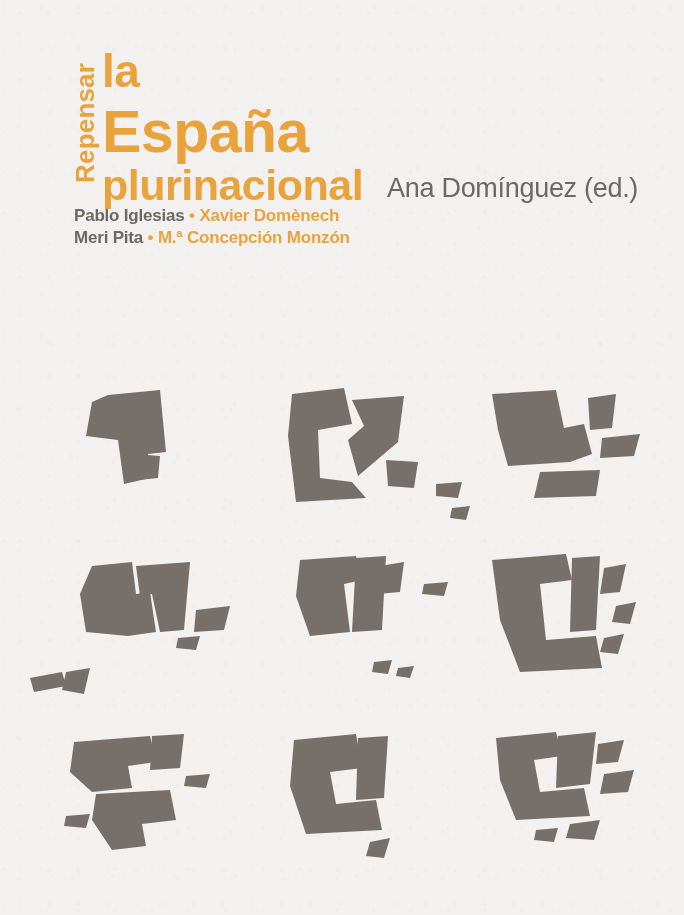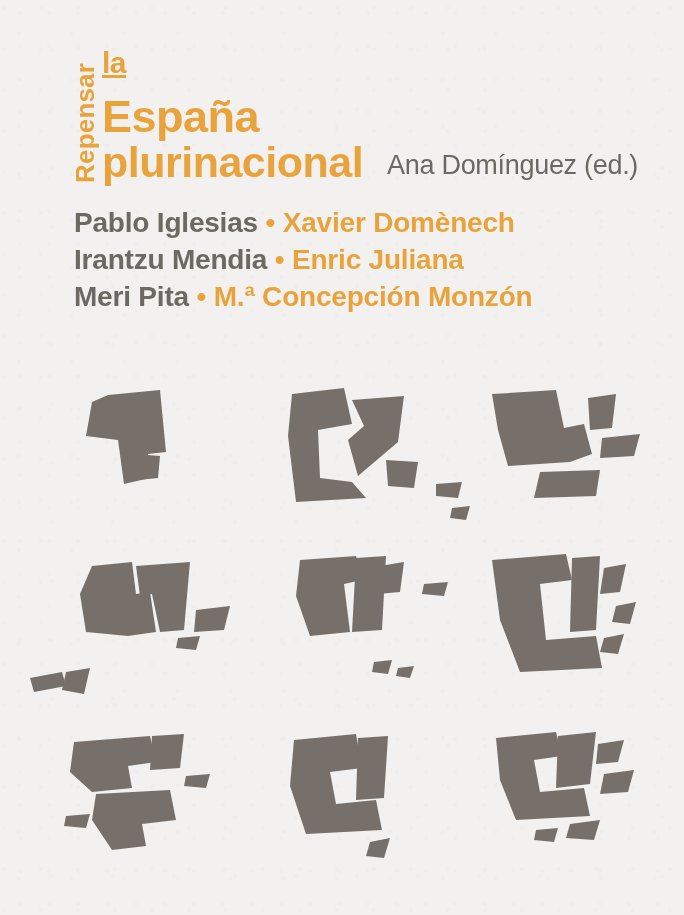--- a/index.html
+++ b/index.html
@@ -56,22 +56,22 @@
     margin-left: 32px;
   }
   .tline {
     font-size: 45px;
     font-weight: bold;
     color: #e8a33d;
     line-height: 1.0;
     letter-spacing: -0.5px;
     white-space: nowrap;
   }
-  .tline.l1 { font-size: 30px; text-decoration: underline; }
-  .tline.l2 { font-size: 45px; margin-top: 16px; }
+  .tline.l1 { font-size: 46px; }
+  .tline.l2 { font-size: 59px; margin-top: 9px; }
   .tline.l3 { font-size: 43px; margin-top: 2px; }
   .editor {
     display: inline-block;
     font-size: 27px;
     font-weight: normal;
     color: #6c6862;
     letter-spacing: -0.3px;
     margin-left: 24px;
     vertical-align: baseline;
     position: relative;
@@ -79,21 +79,21 @@
   }
 
   
   .contributors {
     position: absolute;
     left: 74px;
     top: 205px;
     width: 585px;
   }
   .cline {
-    font-size: 28px;
+    font-size: 17px;
     font-weight: bold;
     line-height: 1.32;
     color: #6c6862;
     letter-spacing: -0.2px;
     white-space: nowrap;
   }
   .gold { color: #e8a33d; }
   .grey { color: #6c6862; }
   .dot { color: #e8a33d; }
 
@@ -118,23 +118,20 @@
     <div class="title-lines">
       <div class="tline l1">la</div>
       <div class="tline l2">España</div>
       <div class="tline l3"><span>plurinacional</span><span class="editor">Ana Domínguez (ed.)</span></div>
     </div>
   </div>
 
   <div class="contributors">
     <div class="cline">
       <span class="grey">Pablo Iglesias</span><span class="dot"> • </span><span class="gold">Xavier Domènech</span>
-    </div>
-    <div class="cline">
-      <span class="grey">Irantzu Mendia</span><span class="dot"> • </span><span class="gold">Enric Juliana</span>
     </div>
     <div class="cline">
       <span class="grey">Meri Pita</span><span class="dot"> • </span><span class="gold">M.ª Concepción Monzón</span>
     </div>
   </div>
 
   <div class="artwork">
     <svg width="684" height="490" viewBox="0 0 684 490" xmlns="http://www.w3.org/2000/svg" aria-hidden="true">
       <g fill="#77706a">
 

